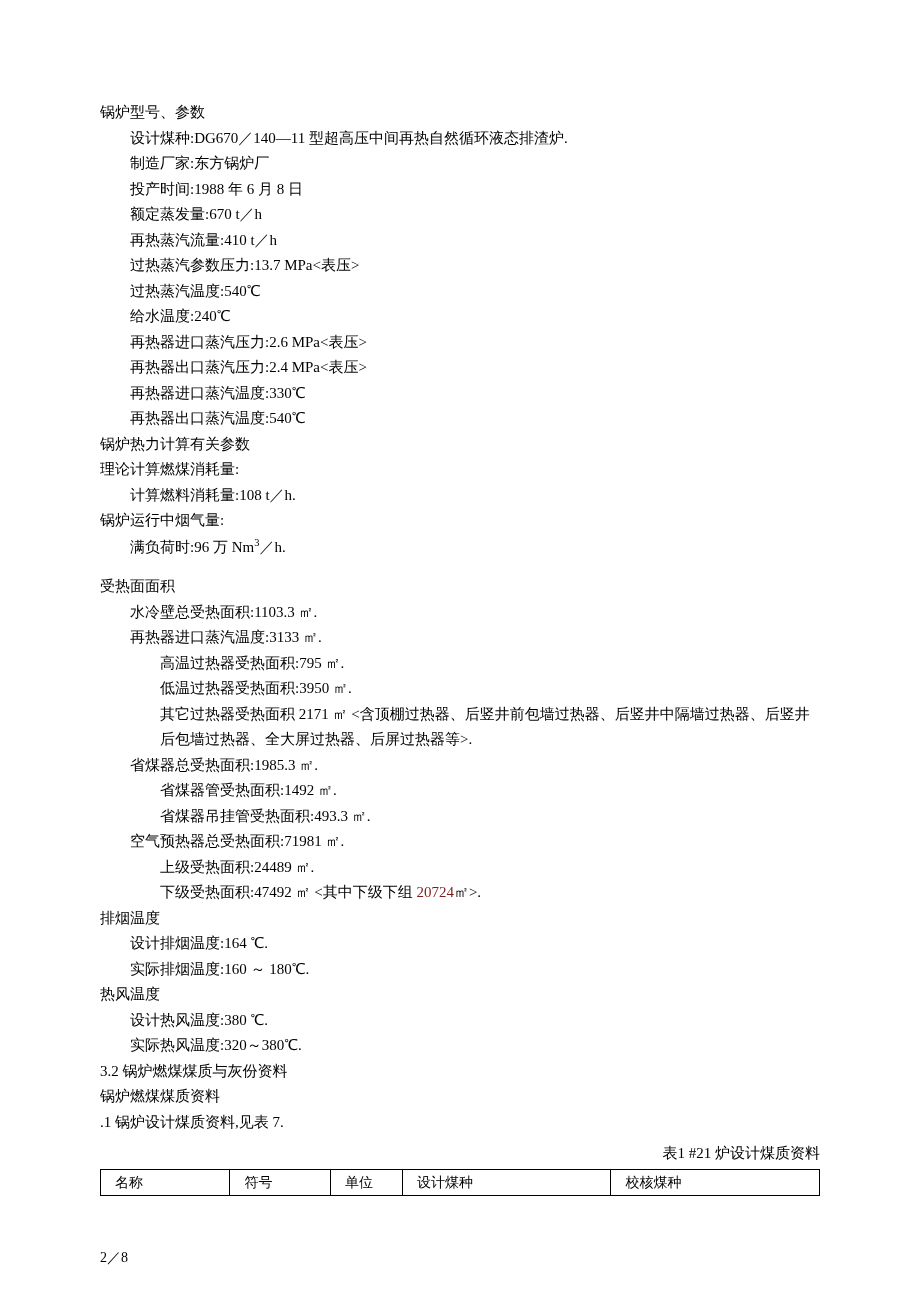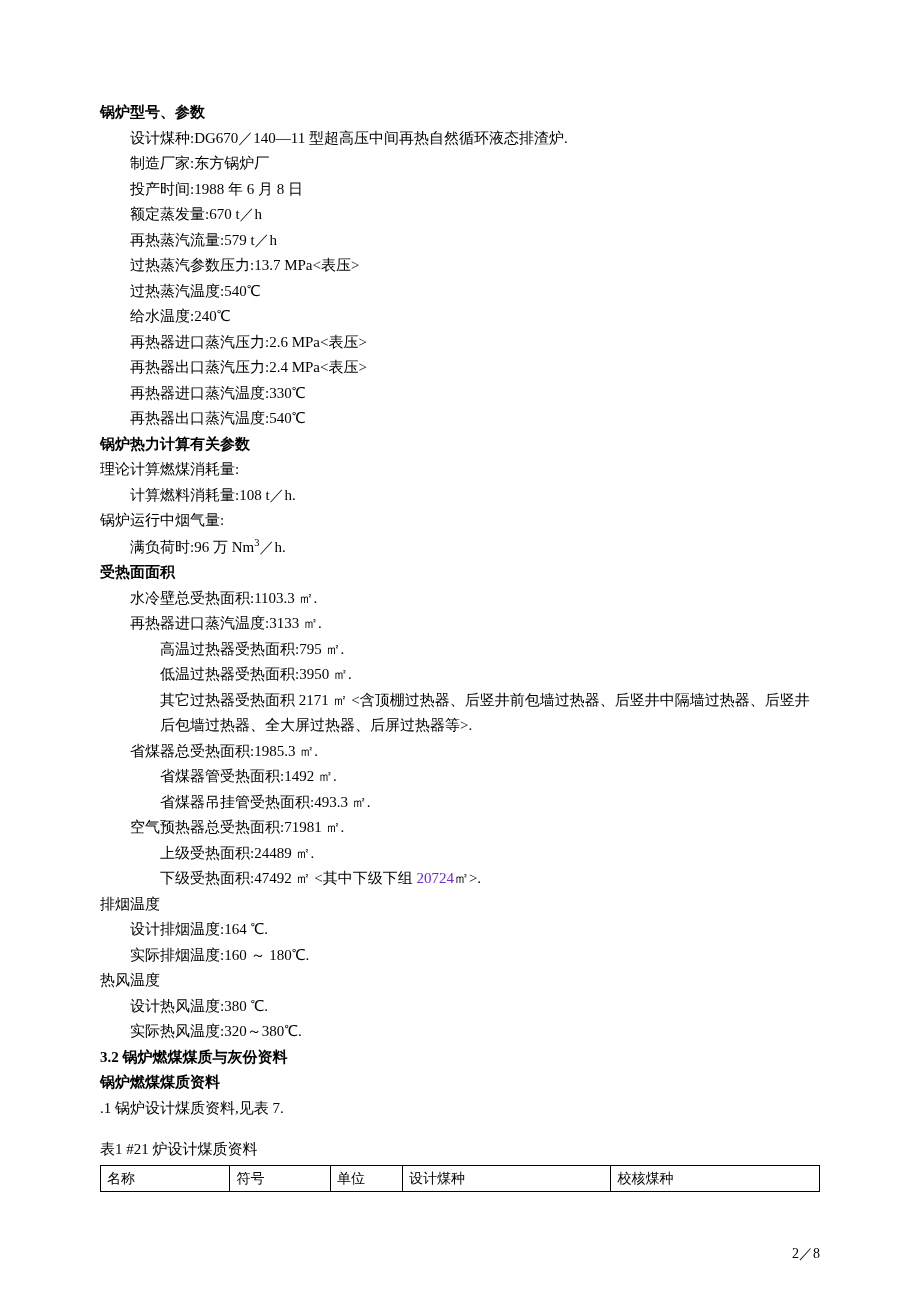--- a/index.html
+++ b/index.html
@@ -1,49 +1,49 @@
 <!DOCTYPE html>
 <html><head>
 <meta charset="utf-8">
 <style>
   body{font-family:"SimSun","宋体",serif;font-size:15px;line-height:1.7;color:#000;background:#fff;width:920px;margin:0;padding:100px 100px 40px 100px;box-sizing:border-box}
-  .bold{font-weight:bold}
+  .bold{font-weight:normal}
   .indent1{margin-left:2em}
   .indent2{margin-left:4em}
-  .red{color:#6d28d9}
+  .red{color:#7f1d1d}
   sup{font-size:0.7em}
   table{border-collapse:collapse;width:100%;margin-top:2px}
-  td{border:1px solid #000;padding:1px 6px;font-size:14px}
-  .caption{text-align:left;margin-top:16px}
-  .footer{text-align:right;margin-top:50px;font-size:14px}
+  td{border:1px solid #000;padding:1px 14px;font-size:14px}
+  .caption{text-align:right;margin-top:6px}
+  .footer{text-align:left;margin-top:50px;font-size:14px}
 </style>
 </head>
 <body>
 
 <div class="bold">锅炉型号、参数</div>
 <div class="indent1"><span>设计煤种:</span><span>DG670／140—11 型超高压中间再热自然循环液态排渣炉.</span></div>
 <div class="indent1"><span>制造厂家:</span><span>东方锅炉厂</span></div>
 <div class="indent1"><span>投产时间:</span><span>1988 年 6 月 8 日</span></div>
 <div class="indent1"><span>额定蒸发量:</span><span>670 t／h</span></div>
-<div class="indent1"><span>再热蒸汽流量:</span><span>579 t／h</span></div>
+<div class="indent1"><span>再热蒸汽流量:</span><span>410 t／h</span></div>
 <div class="indent1"><span>过热蒸汽参数压力:</span><span>13.7 MPa&lt;表压&gt;</span></div>
 <div class="indent1"><span>过热蒸汽温度:</span><span>540℃</span></div>
 <div class="indent1"><span>给水温度:</span><span>240℃</span></div>
 <div class="indent1"><span>再热器进口蒸汽压力:</span><span>2.6 MPa&lt;表压&gt;</span></div>
 <div class="indent1"><span>再热器出口蒸汽压力:</span><span>2.4 MPa&lt;表压&gt;</span></div>
 <div class="indent1"><span>再热器进口蒸汽温度:</span><span>330℃</span></div>
 <div class="indent1"><span>再热器出口蒸汽温度:</span><span>540℃</span></div>
 
 <div class="bold">锅炉热力计算有关参数</div>
 <div>理论计算燃煤消耗量:</div>
 <div class="indent1"><span>计算燃料消耗量:</span><span>108 t／h.</span></div>
 <div>锅炉运行中烟气量:</div>
 <div class="indent1" style="margin-top:0"><span>满负荷时:</span><span>96 万 Nm</span><sup>3</sup><span>／h.</span></div>
 
-<div class="bold" style="margin-top:0">受热面面积</div>
+<div class="bold" style="margin-top:14px">受热面面积</div>
 <div class="indent1"><span>水冷壁总受热面积:</span><span>1103.3 ㎡.</span></div>
 <div class="indent1"><span>再热器进口蒸汽温度:</span><span>3133 ㎡.</span></div>
 <div class="indent2"><span>高温过热器受热面积:</span><span>795 ㎡.</span></div>
 <div class="indent2"><span>低温过热器受热面积:</span><span>3950 ㎡.</span></div>
 <div class="indent2" style="padding-left:0;text-indent:0"><span>其它过热器受热面积</span> <span style="display:inline">2171 ㎡ &lt;含顶棚过热器、后竖井前包墙过热器、后竖井中隔墙过热器、后竖井后包墙过热器、全大屏过热器、后屏过热器等&gt;.</span></div>
 <div class="indent1"><span>省煤器总受热面积:</span><span>1985.3 ㎡.</span></div>
 <div class="indent2"><span>省煤器管受热面积:</span><span>1492 ㎡.</span></div>
 <div class="indent2"><span>省煤器吊挂管受热面积:</span><span>493.3 ㎡.</span></div>
 <div class="indent1"><span>空气预热器总受热面积:</span><span>71981 ㎡.</span></div>
 <div class="indent2"><span>上级受热面积:</span><span>24489 ㎡.</span></div>

